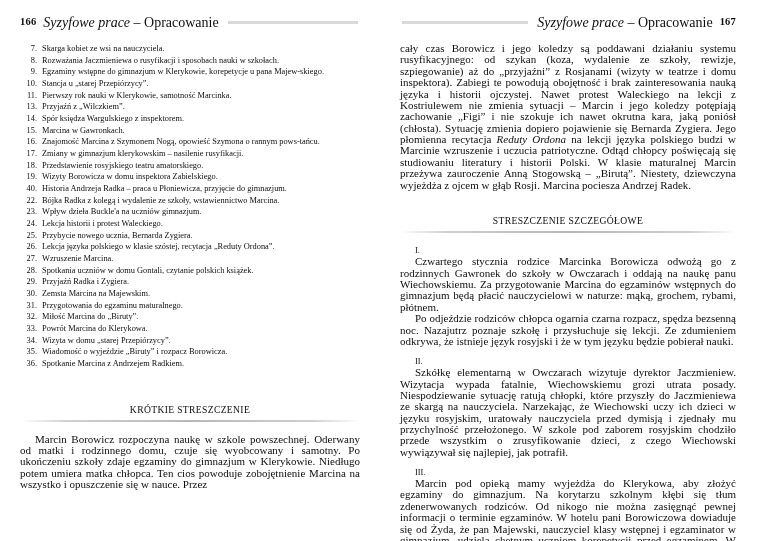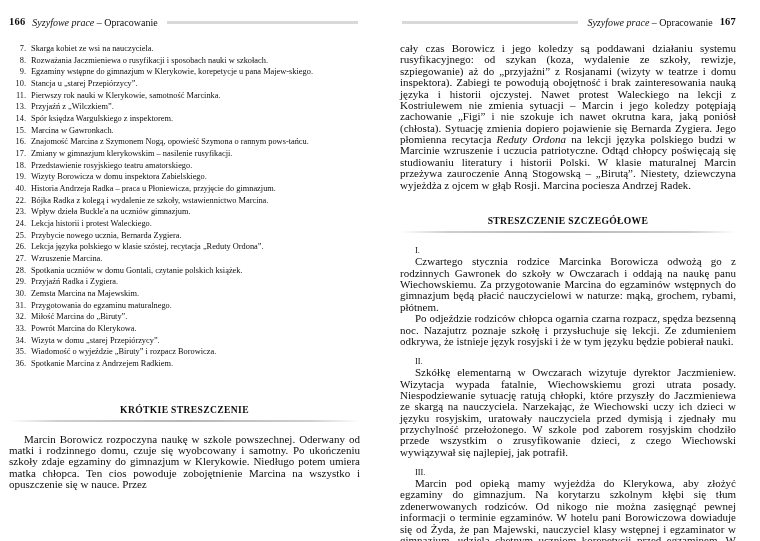--- a/index.html
+++ b/index.html
@@ -21,41 +21,41 @@
     display: flex;
     box-sizing: border-box;
   }
   .page {
     position: relative;
     box-sizing: border-box;
     width: 380px;
     height: 541px;
     padding: 16px 22px 10px 22px;
   }
-  .page-left  { padding-left: 9px; padding-right: 20px; }
+  .page-left  { padding-left: 20px; padding-right: 20px; }
   .page-right { padding-left: 20px; padding-right: 24px; }
 
   
   .runhead {
     display: flex;
     align-items: center;
     gap: 7px;
     height: 13px;
     margin-bottom: 14px;
   }
   .runhead-right { justify-content: flex-end; }
   .folio {
     font-weight: bold;
     font-size: 10.5px;
     letter-spacing: .2px;
     line-height: 1;
     flex: 0 0 auto;
   }
   .runtitle {
-    font-size: 10px;
+    font-size: 14px;
     line-height: 1;
     white-space: nowrap;
     flex: 0 0 auto;
   }
   .runtitle .bookname { font-style: italic; }
   .runrule {
     flex: 1 1 auto;
     height: 3px;
     background: #d9d9d9;
     margin: 0 2px;
@@ -81,21 +81,21 @@
     position: absolute;
     left: 0;
     top: 0;
     width: 17px;
     text-align: right;
   }
 
   
   .sec-heading {
     text-align: center;
-    font-weight: bold;
+    font-weight: normal;
     font-size: 9.6px;
     letter-spacing: .35px;
     margin: 4px;
     padding: 0;
   }
   .heading-block { margin-top: 34px; }
   .heading-block-right { margin-top: 24px; }
   .fade-rule {
     height: 2px;
     margin: 5px 0 0 0;

